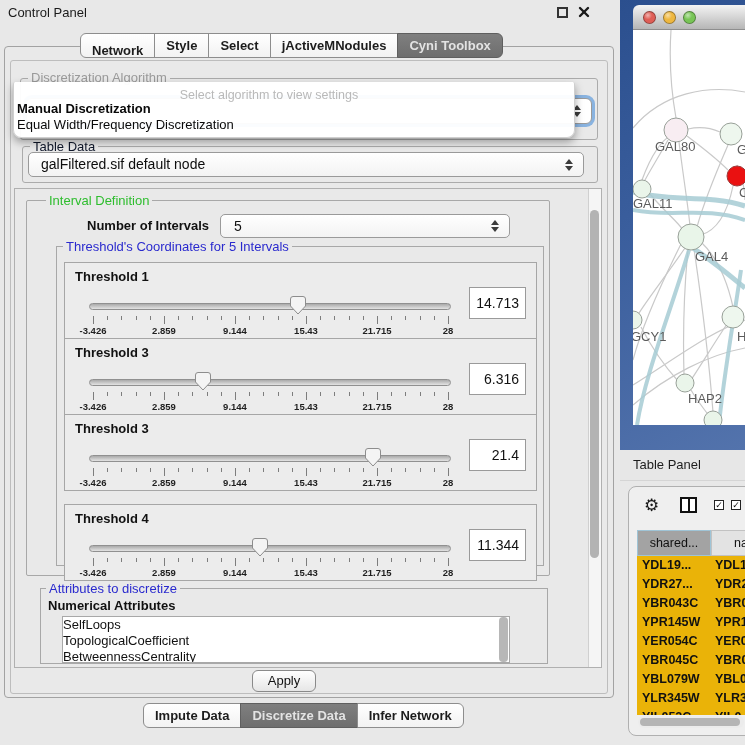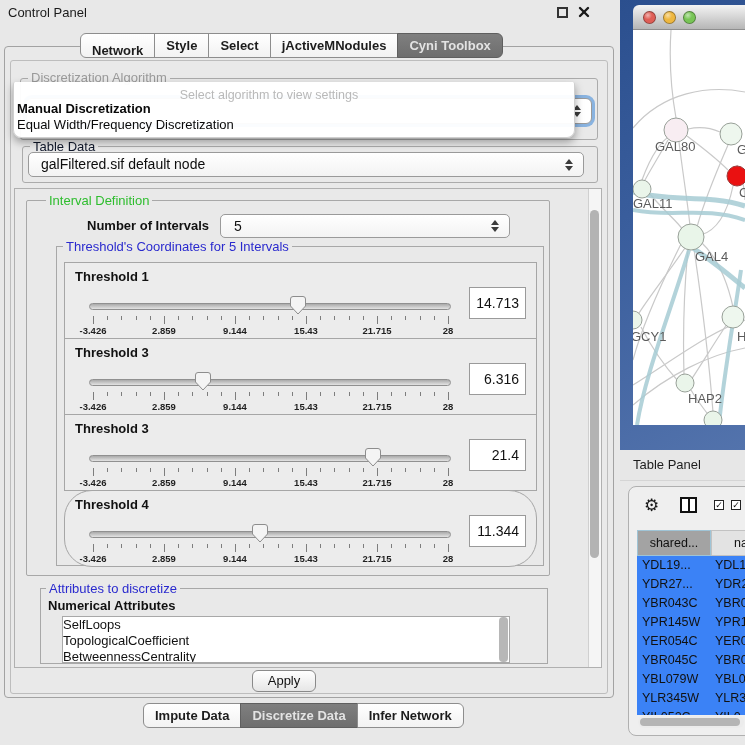--- a/index.html
+++ b/index.html
@@ -95,21 +95,21 @@
   #tablepanel-title{left:633px;top:457px;font-size:13px;color:#1d1d1d;position:absolute;}
   #table-container{left:628px;top:486px;width:125px;height:250px;background:#efefef;border:1px solid #b0b0b0;border-radius:8px 0 0 8px;}
   #gear-icon{left:644px;top:495px;font-size:17px;font-family:"DejaVu Sans",sans-serif;color:#1a1a1a;}
   #columns-icon{left:680px;top:497px;width:17px;height:16px;border:2px solid #111;background:#fff;}
   #columns-icon div{position:absolute;left:50%;top:0;width:2px;height:100%;background:#111;transform:translateX(-1px);}
   .checkbox-icon{position:absolute;top:500px;width:10px;height:10px;border:1.5px solid #222;background:#fff;
                  font-size:9px;line-height:9px;text-align:center;font-family:"DejaVu Sans",sans-serif;}
   .th-cell{position:absolute;top:530px;height:26px;font-size:12.5px;line-height:24px;text-align:center;border:1px solid #c2c2c2;}
   #th-cell-0{left:637px;width:74px;background:#a3a3a3;border-color:#9fc4d6;}
   #th-cell-1{left:711px;width:120px;background:#e3e3e3;text-align:left;padding-left:22px;}
-  #table-body{left:637px;top:556px;width:108px;height:159px;background:#3b82f6;overflow:hidden;}
+  #table-body{left:637px;top:556px;width:108px;height:159px;background:#eab308;overflow:hidden;font-weight:bold;}
   .trow{height:19px;font-size:12.5px;line-height:19px;white-space:nowrap;position:relative;}
   .trow .c1{position:absolute;left:5px;}
   .trow .c2{position:absolute;left:78px;}
   #hscroll-track{left:638px;top:716px;width:106px;height:12px;background:#ececec;border-radius:6px;}
   #hscroll-thumb{left:640px;top:718px;width:100px;height:8px;background:#b5b5b5;border-radius:4px;}
 </style>
 </head>
 <body>
 
 <div class="abs" id="titlebar-text">Control Panel</div>
@@ -303,21 +303,21 @@
       <div class="t-ticklabel" style="left: 69px;">2.859</div>
       <div class="t-ticklabel" style="left: 140px;">9.144</div>
       <div class="t-ticklabel" style="left: 211px;">15.43</div>
       <div class="t-ticklabel" style="left: 282px;">21.715</div>
       <div class="t-ticklabel" style="left: 353px;">28</div>
       <div class="t-thumb" style="left: 300.444px;"><svg width="16" height="19" viewBox="0 0 16 19">
           <path d="M3 0.5 h10 a2.5 2.5 0 0 1 2.5 2.5 v7 L8 18 L0.5 10 v-7 A2.5 2.5 0 0 1 3 0.5 z" fill="#f4f4f4" stroke="#8d8d8d"></path>
         </svg></div>
       <div class="t-value">21.4</div>
     </div>
-    <div class="t-row abs" style="top: 490px; border-radius: 28px;">
+    <div class="t-row abs" style="top: 504px;">
       <div class="t-title">Threshold 4</div>
       <div class="t-track"></div>
       <div class="t-tick major" style="left: 28px;"></div>
       <div class="t-tick minor" style="left: 42.2px;"></div>
       <div class="t-tick minor" style="left: 56.4px;"></div>
       <div class="t-tick minor" style="left: 70.6px;"></div>
       <div class="t-tick minor" style="left: 84.8px;"></div>
       <div class="t-tick major" style="left: 99px;"></div>
       <div class="t-tick minor" style="left: 113.2px;"></div>
       <div class="t-tick minor" style="left: 127.4px;"></div>

